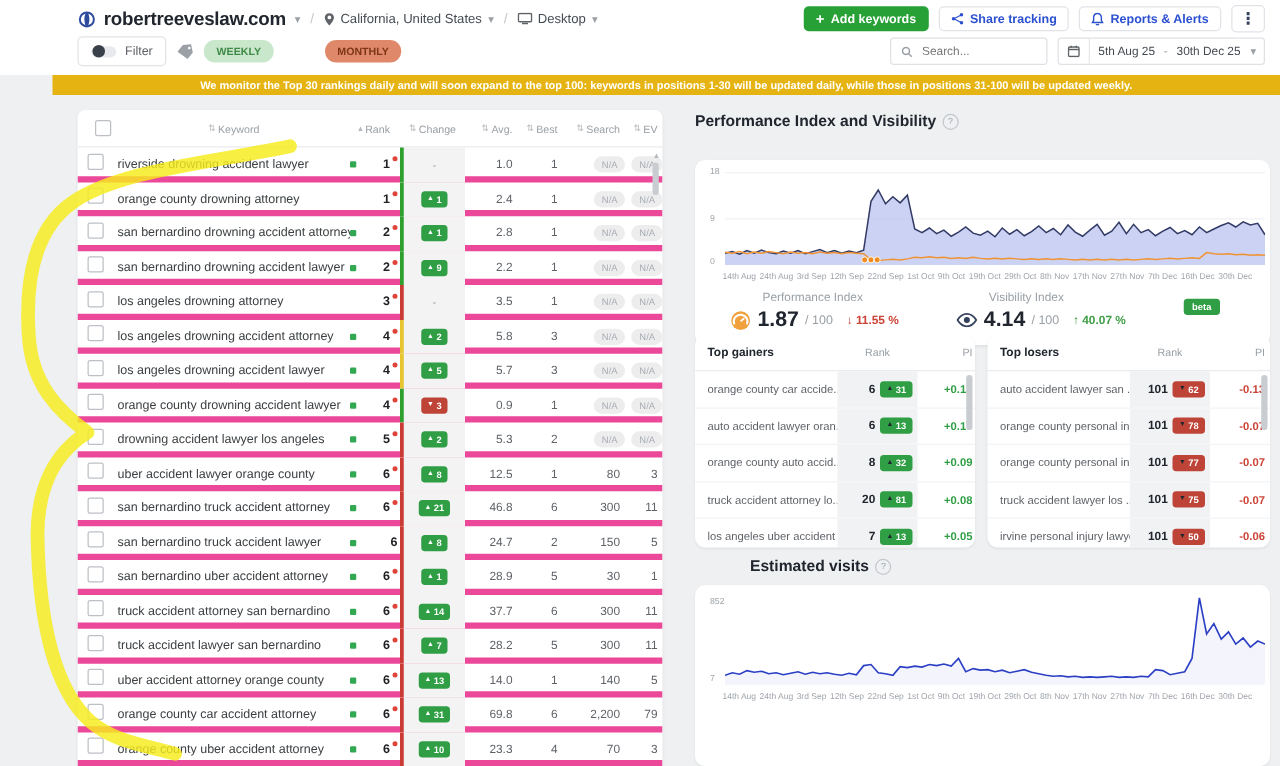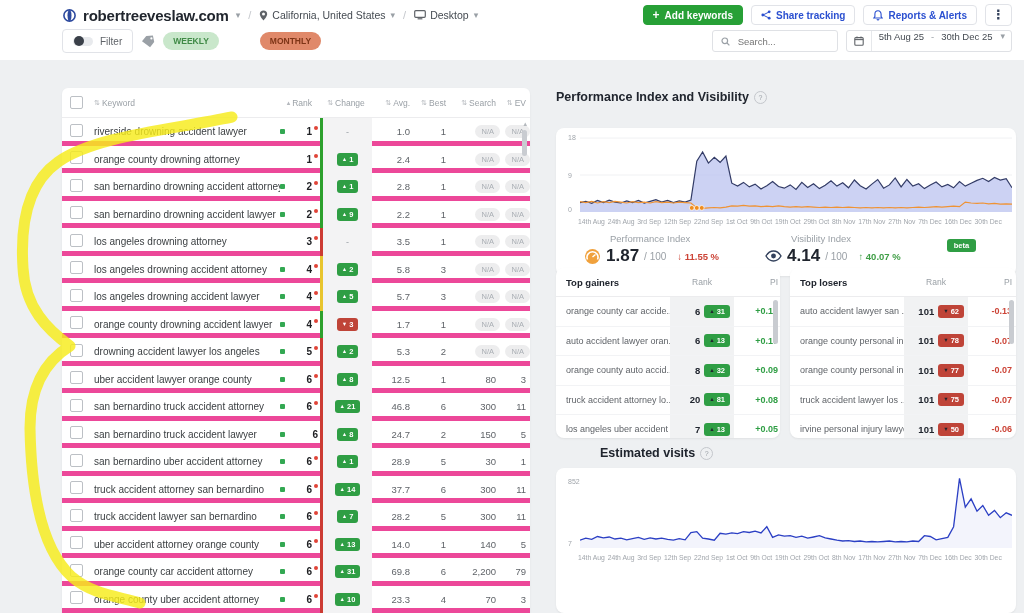--- a/index.html
+++ b/index.html
@@ -24,31 +24,31 @@
   .filterbox{display:flex;align-items:center;gap:7px;height:22px;padding:0 10px;border:1px solid #e1e3e8;border-radius:4px;background:#fff;cursor:pointer;}
   .toggle{width:20px;height:9px;border-radius:5px;background:#e8eaed;position:relative;}
   .toggle i{position:absolute;left:1px;top:-1px;width:10px;height:10px;border-radius:50%;background:#3a4049;}
   .filterlbl{font-size:10px;color:#5f6368;}
   .pill{height:18px;line-height:18px;padding:0 10px;border-radius:9px;font-size:8.5px;font-weight:700;cursor:pointer;}
   .pill.greenp{background:#c9e7cb;color:#3f8a46;}
   .pill.orangep{background:#e0896a;color:#7e3517;margin-left:33px;}
   .rtools{position:absolute;right:12px;top:30px;height:22px;display:flex;align-items:center;gap:8px;}
   .searchbox{display:flex;align-items:center;gap:6px;width:108px;height:20px;padding:0 8px;border:1px solid #dfe1e5;border-radius:3px;background:#fff;}
   .searchbox input{border:none;outline:none;font-size:9.5px;color:#5f6368;width:80px;font-family:Liberation Sans, sans-serif;background:transparent;}
-  .datebox{display:flex;align-items:flex-start;height:20px;border:1px solid #dfe1e5;border-radius:3px;background:#fff;font-size:9.5px;color:#454b52;cursor:pointer;}
+  .datebox{display:flex;align-items:center;height:20px;border:1px solid #dfe1e5;border-radius:3px;background:#fff;font-size:9.5px;color:#454b52;cursor:pointer;}
   .datebox .cal{padding:0 7px;border-right:1px solid #e6e8eb;display:flex;align-items:center;height:100%;}
   .datebox .dtxt{padding:0 7px;}
   .datebox .dsep{color:#9aa0a6;}
   
   .banner{position:absolute;left:42px;top:60px;width:982px;height:16px;background:#e6b412;color:#fff;font-size:8.8px;font-weight:700;text-align:center;line-height:16px;white-space:nowrap;overflow:hidden;}
   
   .tablecard{position:absolute;left:62px;top:88px;width:468px;height:540px;background:#fff;border-radius:6px;box-shadow:0 1px 2px rgba(60,64,67,.08);overflow:hidden;}
   .tgrid{display:grid;grid-template-columns:24px 186px 12px 28px 52px 46px 36px 50px 30px;align-items:center;box-sizing:border-box;padding-left:8px;}
   .thead{height:30px;border-bottom:1px solid #ececee;color:#9aa0a6;font-size:8.5px;}
-  .thead .hc{display:flex;align-items:center;gap:2px;}
+  .thead .hc{display:flex;align-items:center;gap:2px;justify-content:center;}
   .sorti{font-size:7px;color:#b4b8bd;}
   .thead .r{justify-content:flex-end;padding-right:8px;}
   .thead .c{justify-content:center;}
   .trow{height:27.5px;border-bottom:5px solid #ec4899;cursor:pointer;}
   .cb{width:11px;height:11px;border:1.5px solid #bcc0c5;border-radius:2px;display:inline-block;background:#fff;}
   .kw{font-size:10px;color:#3c4043;white-space:nowrap;overflow:hidden;}
   .marker{width:5px;height:5px;border-radius:1px;display:inline-block;}
   .marker.on{background:#33a852;}
   .rankc{font-size:10px;color:#202124;font-weight:600;text-align:right;padding-right:2px;position:relative;}
   .rdot{display:inline-block;width:4px;height:4px;border-radius:50%;background:#e04438;position:relative;top:-5px;margin-left:2px;}
@@ -207,20 +207,21 @@
             </svg>
           </span>
         <span class="dtxt">5th Aug 25</span>
         <span class="dsep">-</span>
         <span class="dtxt">30th Dec 25</span>
         <span class="chev" style="padding-right:6px;">▾</span>
       </span>
     </div>
   </div>
 
+  <div class="banner">We monitor the Top 30 rankings daily and will soon expand to the top 100: keywords in positions 1-30 will be updated daily, while those in positions 31-100 will be updated weekly.</div>
 
   <div class="tablecard">
     <div class="tgrid thead">
       <span class="hc">
           <span class="cb"></span>
         </span>
       <span class="hc">
           <span class="sorti">⇅</span>
           <span>Keyword</span>
         </span>
@@ -343,21 +344,21 @@
           <span class="num nacell" style="padding-right: 0px;"><i class="na" style="font-style: normal;">N/A</i></span>
         </div>
         <div class="tgrid trow">
           <span><span class="cb"></span></span>
           <span class="kw">orange county drowning accident lawyer</span>
           <span class="marker on"></span>
           <span class="rankc">4<i class="rdot"></i></span>
           <span class="chgc strip-green">
             <i class="badge bad"><b class="arr">▼</b>3</i>
           </span>
-          <span class="num">1.7</span>
+          <span class="num">0.9</span>
           <span class="num">1</span>
           <span class="num nacell" style="padding-right: 0px;"><i class="na" style="font-style: normal;">N/A</i></span>
           <span class="num nacell" style="padding-right: 0px;"><i class="na" style="font-style: normal;">N/A</i></span>
         </div>
         <div class="tgrid trow">
           <span><span class="cb"></span></span>
           <span class="kw">drowning accident lawyer los angeles</span>
           <span class="marker on"></span>
           <span class="rankc">5<i class="rdot"></i></span>
           <span class="chgc strip-red">

